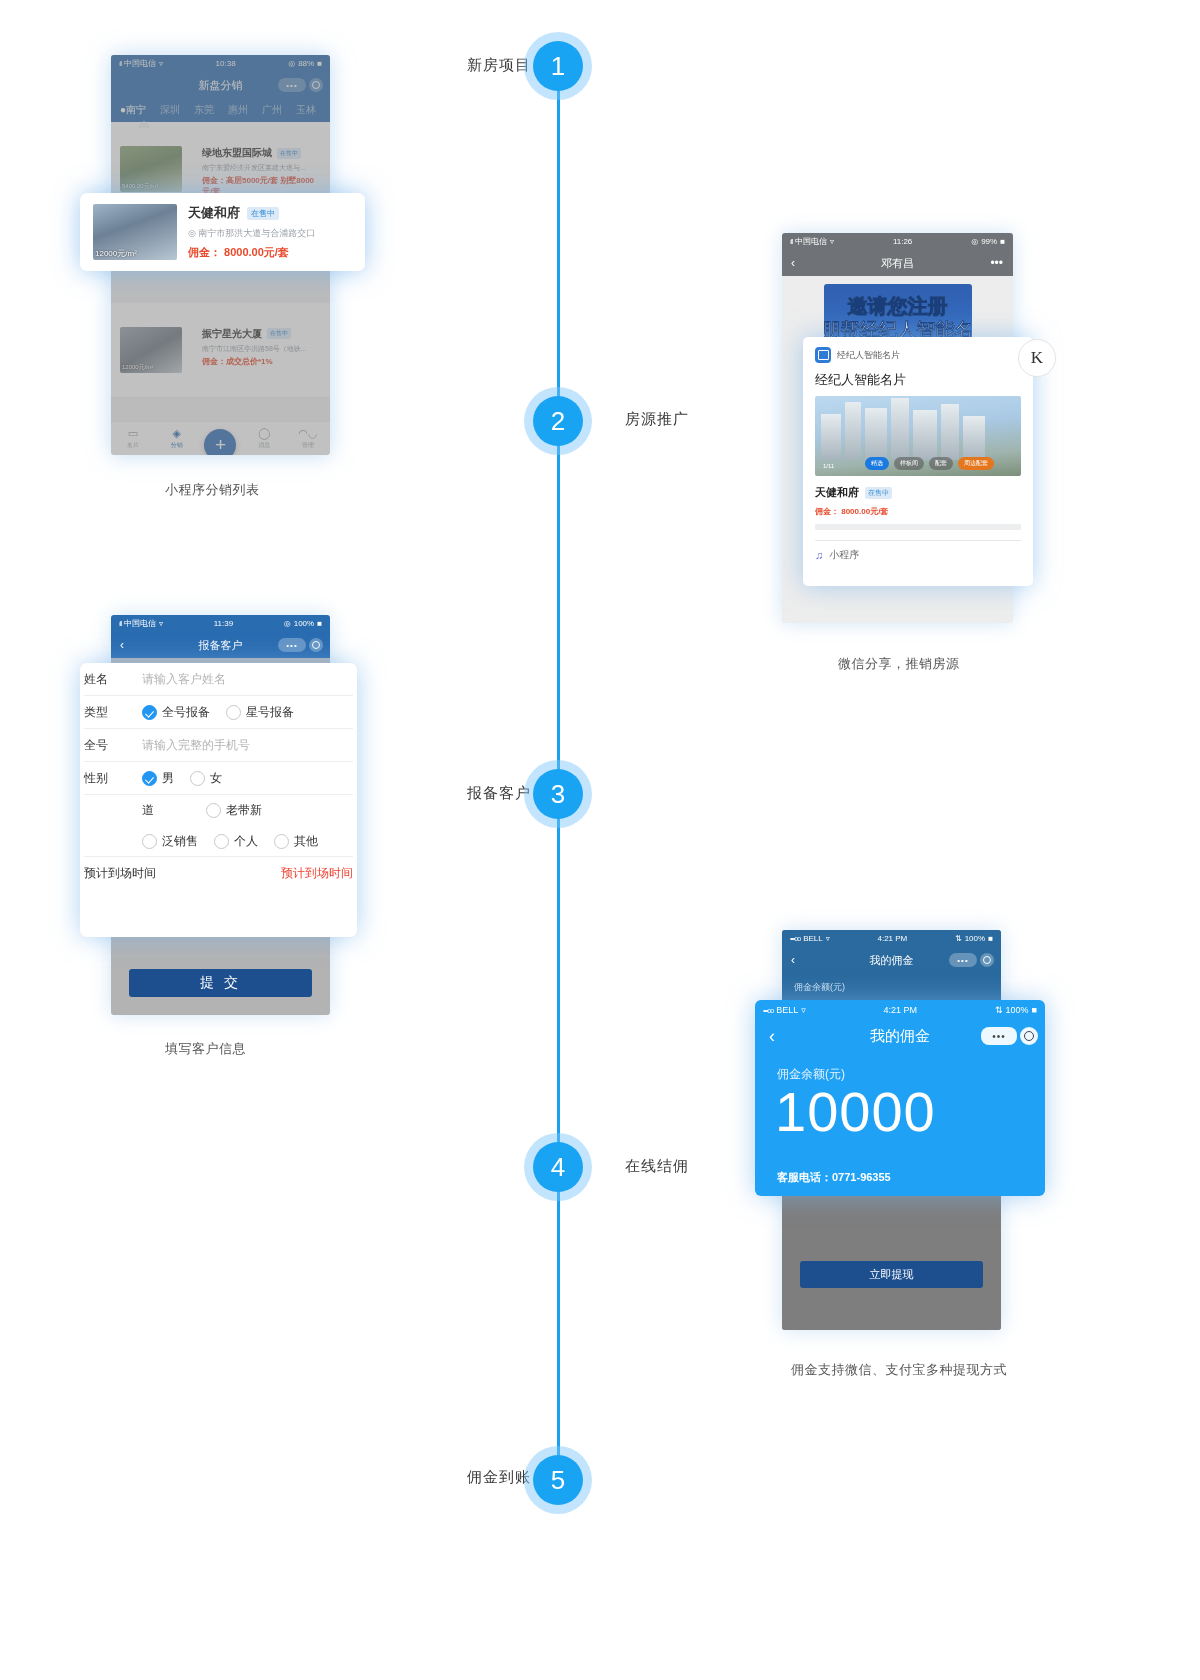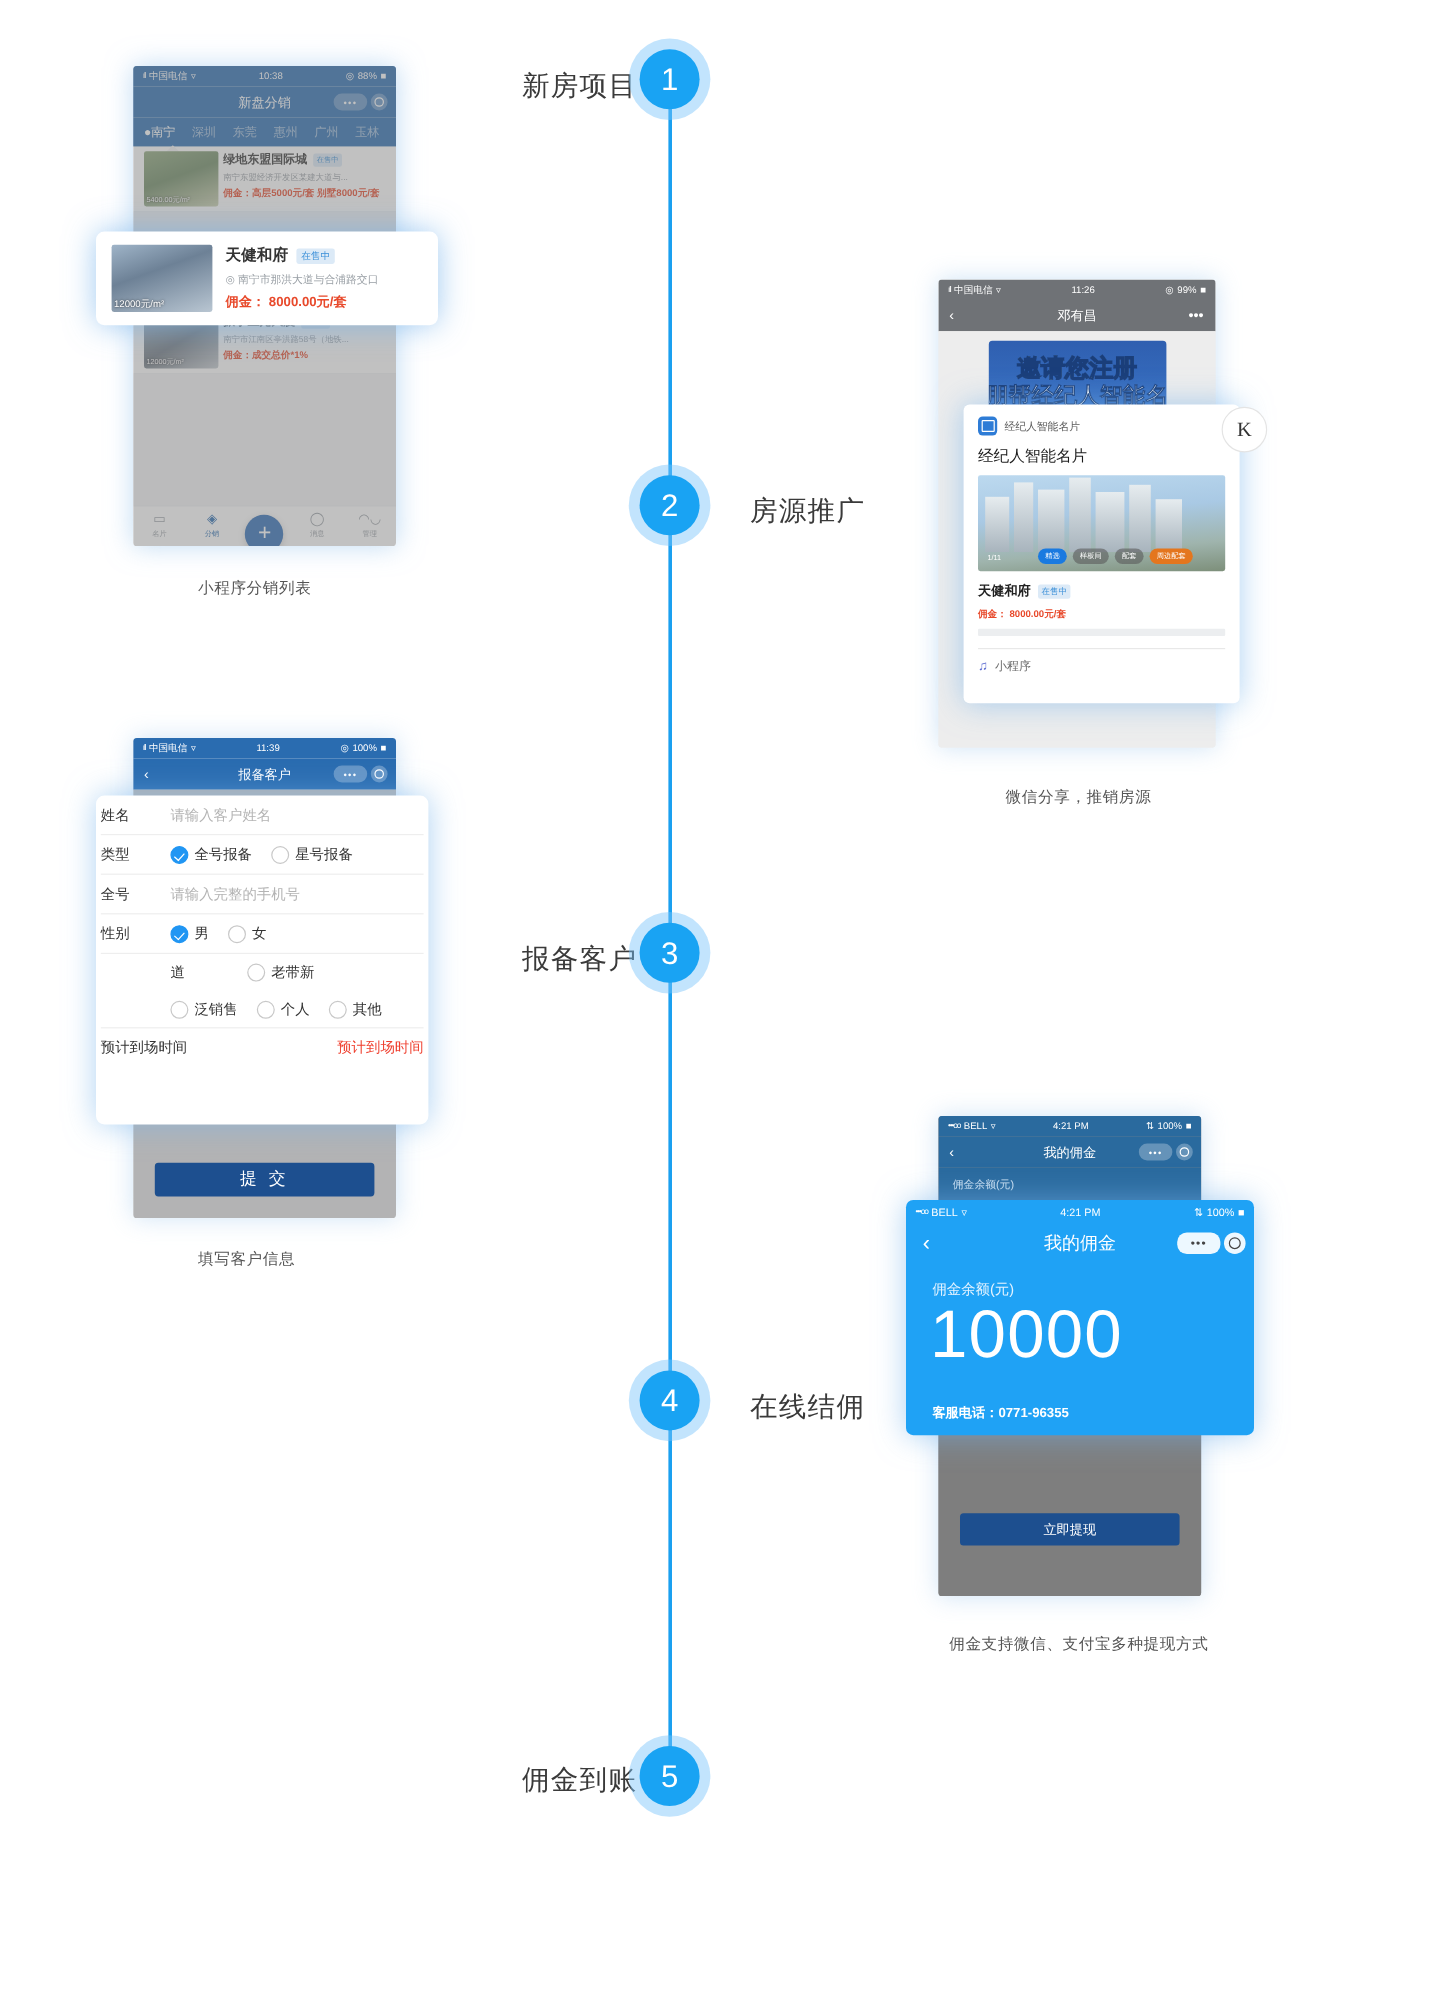--- a/index.html
+++ b/index.html
@@ -17,21 +17,21 @@
   }
   .step{ position:absolute; z-index:6; }
   .step-badge{
     position:absolute; width:50px; height:50px; border-radius:50%;
     background:#19a3f3; color:#fff; font-size:26px; font-weight:400;
     display:flex; align-items:center; justify-content:center;
     box-shadow:0 0 0 9px rgba(120,195,250,0.45);
     font-family:"Liberation Sans",sans-serif;
   }
   .step-label{
-    position:absolute; font-size:23px; color:#3a3a3a; letter-spacing:1px;
+    position:absolute; font-size:15px; color:#3a3a3a; letter-spacing:1px;
     white-space:nowrap; text-align:right;
   }
 
   
   .phone{ position:absolute; overflow:hidden; }
   .phone-body{ width:100%; height:100%; position:relative; }
 
   .statusbar{
     height:17px; display:flex; align-items:center; padding:0 8px;
     font-size:8px; color:#fff; justify-content:space-between;
@@ -69,21 +69,21 @@
     padding:0 9px; gap:14px; font-size:10px; color:rgba(255,255,255,.55);
     position:relative;
   }
   .city-tabs .active{ color:#fff; }
   .city-arrow{
     position:absolute; bottom:-6px; left:26px; width:0;height:0;
     border-left:7px solid transparent;border-right:7px solid transparent;
     border-bottom:7px solid #f3f4f6;
   }
   .listing{
-    display:flex; gap:4px; padding:4px 9px; background:#fff;
+    display:flex; gap:20px; padding:24px 9px; background:#fff;
     border-bottom:1px solid #eceef0;
   }
   .thumb{
     width:62px;height:46px;flex:none;border-radius:2px;position:relative;
     overflow:hidden;
   }
   .thumb .price{
     position:absolute;left:2px;bottom:1px;color:#fff;font-size:6px;
     text-shadow:0 0 2px rgba(0,0,0,.8);
   }

